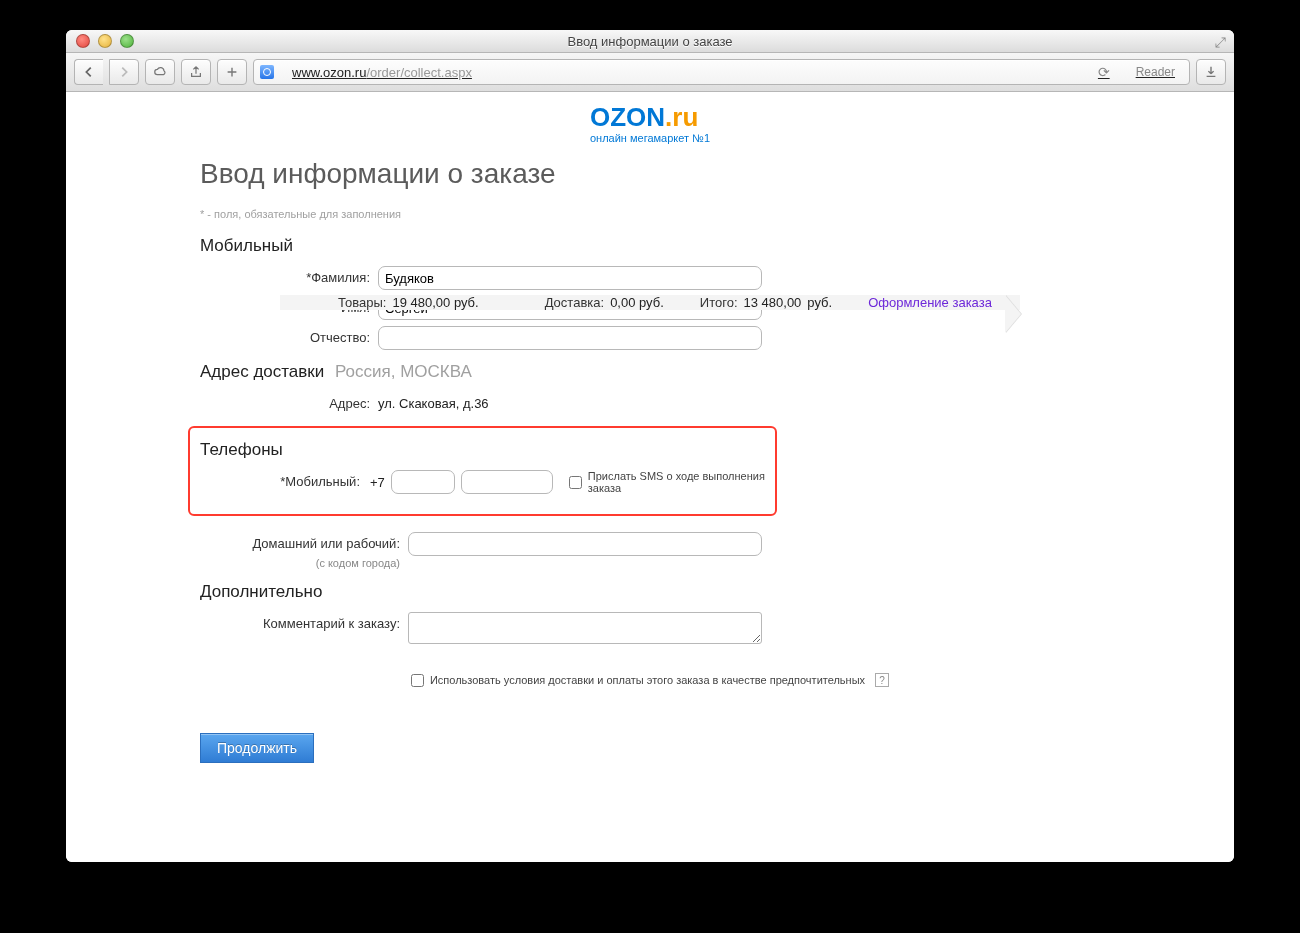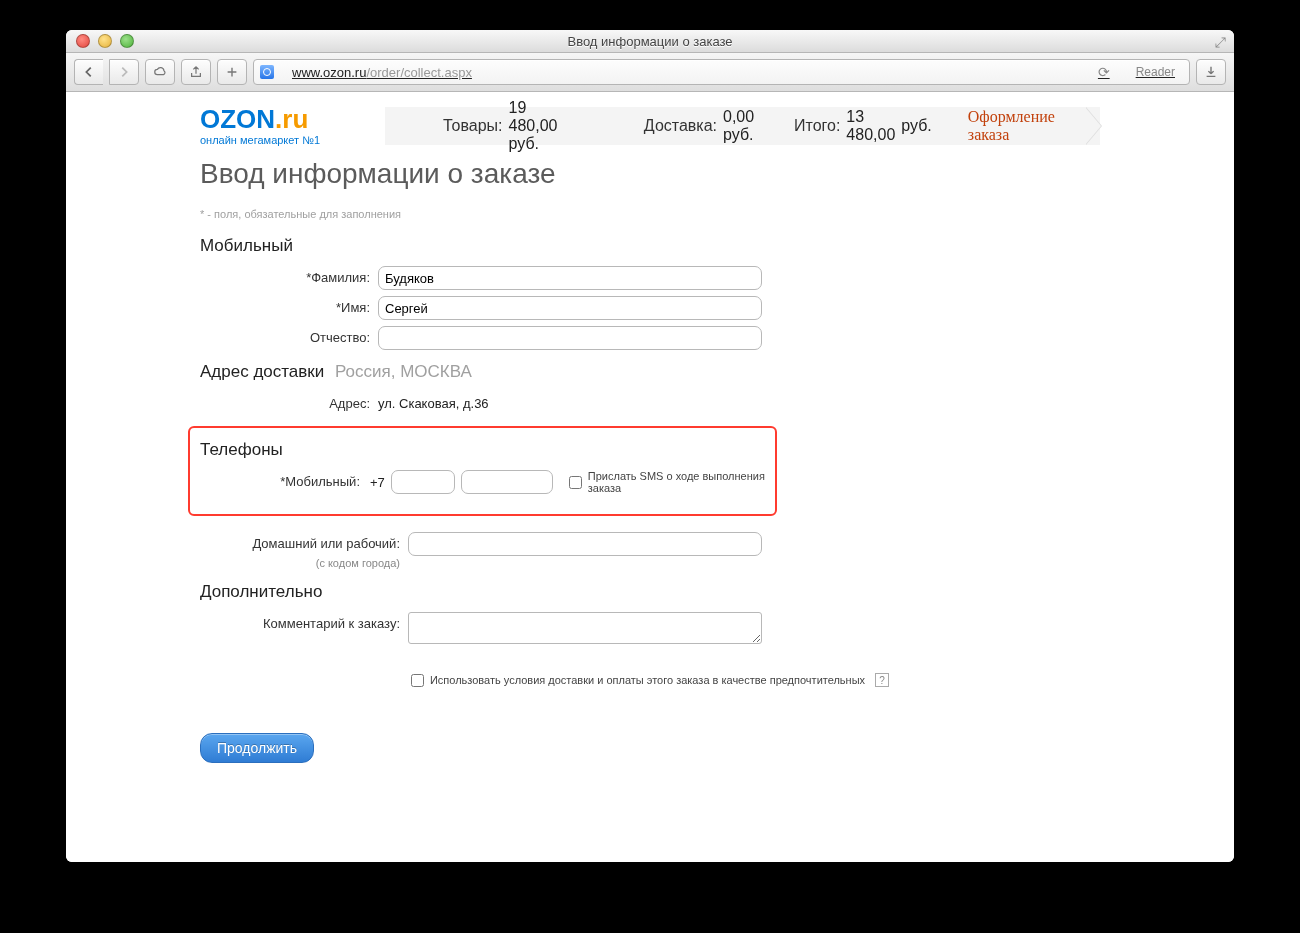--- a/index.html
+++ b/index.html
@@ -81,44 +81,45 @@
   
   .page{
     background:#fff;min-height:770px;
     display:flex;justify-content:center;
   }
   .content{
     width:900px;padding:12px 0 30px 0;
   }
   
   .shop-header{
-    display:flex;align-items:center;height:44px;gap:10px;
+    display:flex;align-items:center;height:44px;gap:16px;
     margin-bottom:4px;
+    flex-direction:column;
   }
   .logo{
     font-family:Arial,sans-serif;font-weight:800;letter-spacing:0;
     font-size:26px;line-height:1;
   }
   .logo .ozon{color:#0178d6;}
   .logo .ru{color:#f69b00;}
   .tagline{font-size:11px;color:#0178d6;margin-top:2px;}
   .logo-block{flex:0 0 175px;}
   .summary-bar{
     flex:1;height:38px;
     background:#f4f4f4;
     display:flex;align-items:center;
-    font-size:16px;color:#222;
+    font-size:13px;color:#222;
     position:relative;
   }
   .summary-bar .cell{display:flex;align-items:center;gap:6px;padding:0 18px;}
   .summary-bar .label{color:#333;}
   .summary-bar .val{font-weight:normal;}
   .summary-bar .strong{font-weight:400;}
   .summary-bar .spacer{flex:1;}
-  .summary-bar .checkout{color:#c2410c;padding-right:28px;font-family:Liberation Serif, serif;}
+  .summary-bar .checkout{color:#6d28d9;padding-right:28px;}
   .summary-bar:after{
     content:"";position:absolute;right:-1px;top:0;width:0;height:0;
     border-top:19px solid transparent;border-bottom:19px solid transparent;
     border-left:16px solid #f4f4f4;
     filter:drop-shadow(1px 0 0 #ddd);
   }
 
   h1.page-title{
     font-size:28px;font-weight:400;color:#5b5b5b;margin:10px 0 18px 0;
   }
@@ -160,21 +161,21 @@
 
   .pref-line{display:flex;align-items:center;justify-content:center;gap:6px;font-size:11px;color:#444;margin:26px 0;}
   .pref-line input{margin:0;}
   .helpbox{display:inline-flex;width:12px;height:12px;border:1px solid #aaa;align-items:center;justify-content:center;font-size:10px;color:#888;margin-left:4px;}
 
   .continue-btn{
     margin-top:20px;
     display:inline-block;padding:6px 16px;
     font-size:14px;color:#fff;
     background:linear-gradient(#5aa6ef,#2f7cd4);
-    border:1px solid #2b6fbe;border-radius:12px;
+    border:1px solid #2b6fbe;border-radius:0;
     text-shadow:0 -1px 0 rgba(0,0,0,.25);
     box-shadow:inset 0 1px 0 rgba(255,255,255,.35);
     cursor:pointer;
   }
 </style>
 </head>
 <body>
 
 <div class="window">
 

